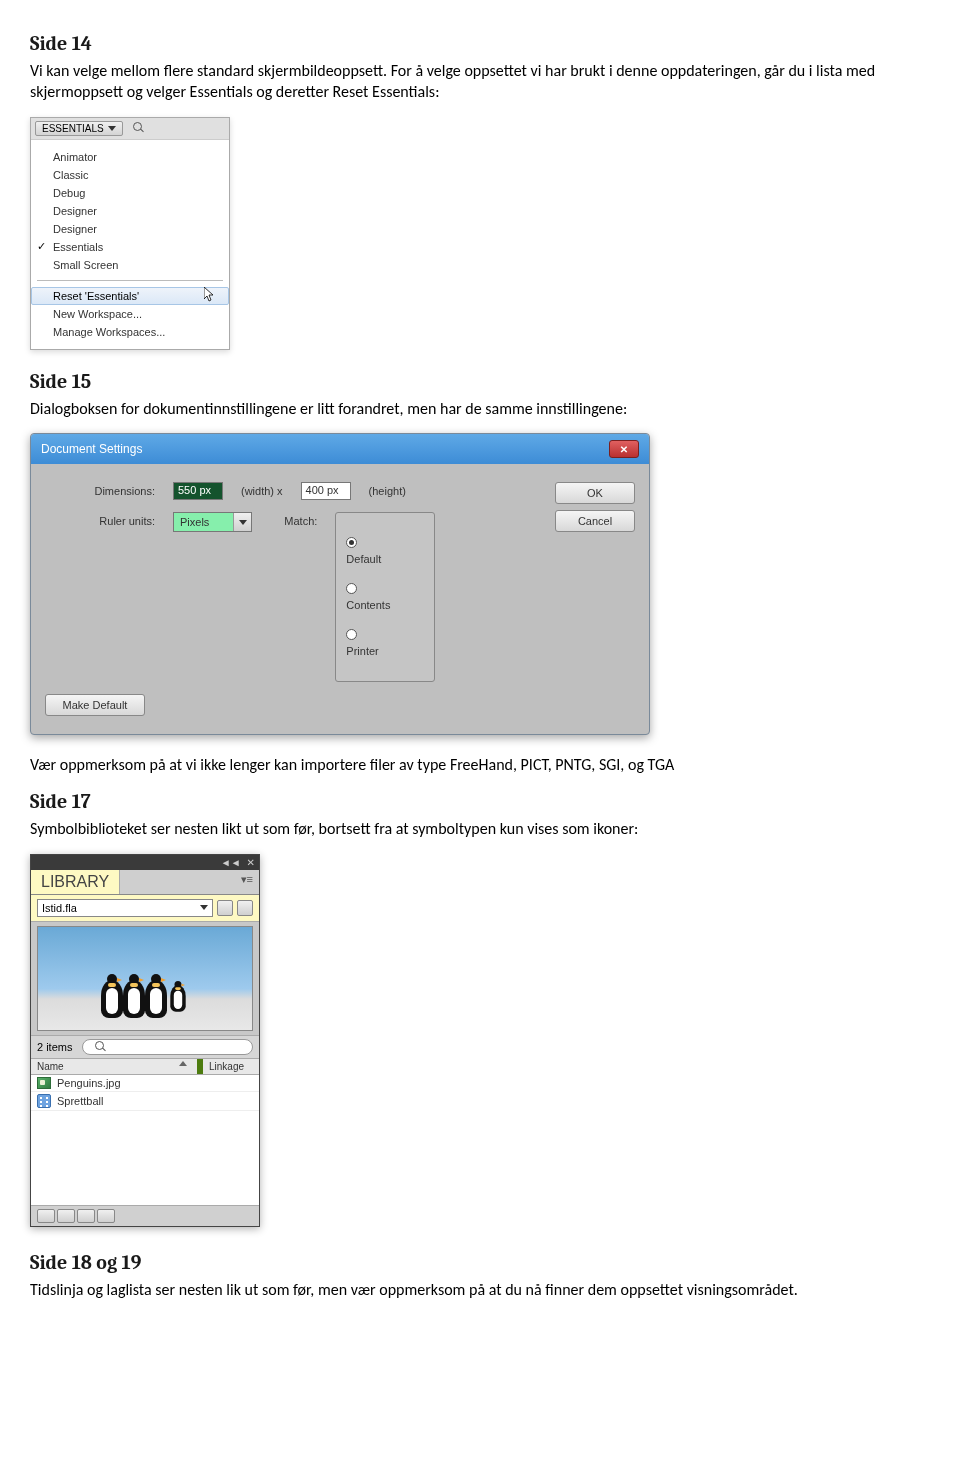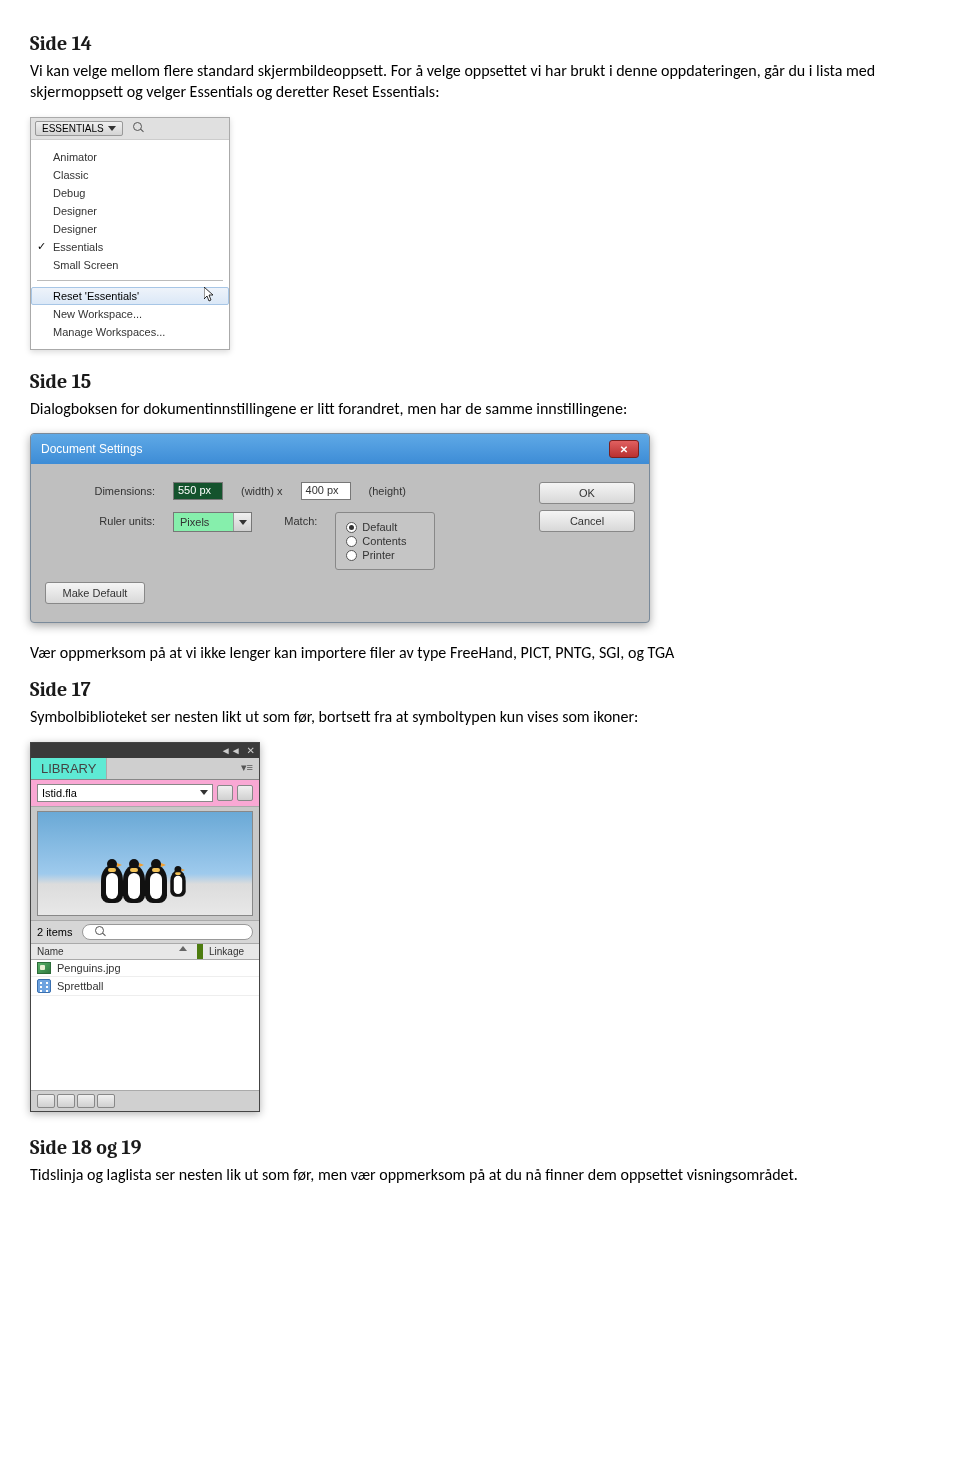--- a/index.html
+++ b/index.html
@@ -186,41 +186,41 @@
   }
   .dlg-radio-group {
     border: 1px solid #888;
     border-radius: 3px;
     padding: 6px 10px;
     width: 100px;
     background: #c5c5c5;
   }
   .dlg-radio {
     display: flex;
-    align-items: center;
     gap: 5px;
-    margin: 2px 0;
+    margin: 18px 0;
+    flex-direction: column;
   }
   .radio-circle {
     width: 11px; height: 11px;
     border: 1px solid #555;
     border-radius: 50%;
     background: #fff;
     position: relative;
   }
   .radio-circle.on::after {
     content:'';
     position:absolute;
     width:5px;height:5px;
     background:#333;
     border-radius:50%;
     left:2px;top:2px;
   }
   .dlg-btn {
-    width: 96px; height: 22px;
+    width: 80px; height: 22px;
     background: linear-gradient(#f5f5f5,#d8d8d8);
     border: 1px solid #888;
     border-radius: 3px;
     font-size: 11px;
     display: flex;
     align-items: center;
     justify-content: center;
     margin-bottom: 6px;
   }
   .dlg-buttons {
@@ -265,32 +265,32 @@
     color: #ccc;
     font-size: 10px;
   }
   .lib-tabs {
     background: #cfcfcf;
     border-bottom: 1px solid #888;
     padding: 0;
   }
   .lib-tab {
     padding: 3px 10px;
-    font-size: 13px;
+    font-size: 16px;
     color: #444;
     display: inline-block;
-    background: #5eead4;
+    background: #fef9c3;
     border-right: 1px solid #aaa;
   }
   .lib-selector {
     display: flex;
     align-items: center;
     gap: 4px;
     padding: 4px 6px;
-    background: #f9a8d4;
+    background: #fef9c3;
     border-bottom: 1px solid #aaa;
   }
   .lib-selector .dd {
     flex: 1;
     background: #fff;
     border: 1px solid #888;
     height: 18px;
     display: flex;
     align-items: center;
     padding: 0 4px;

